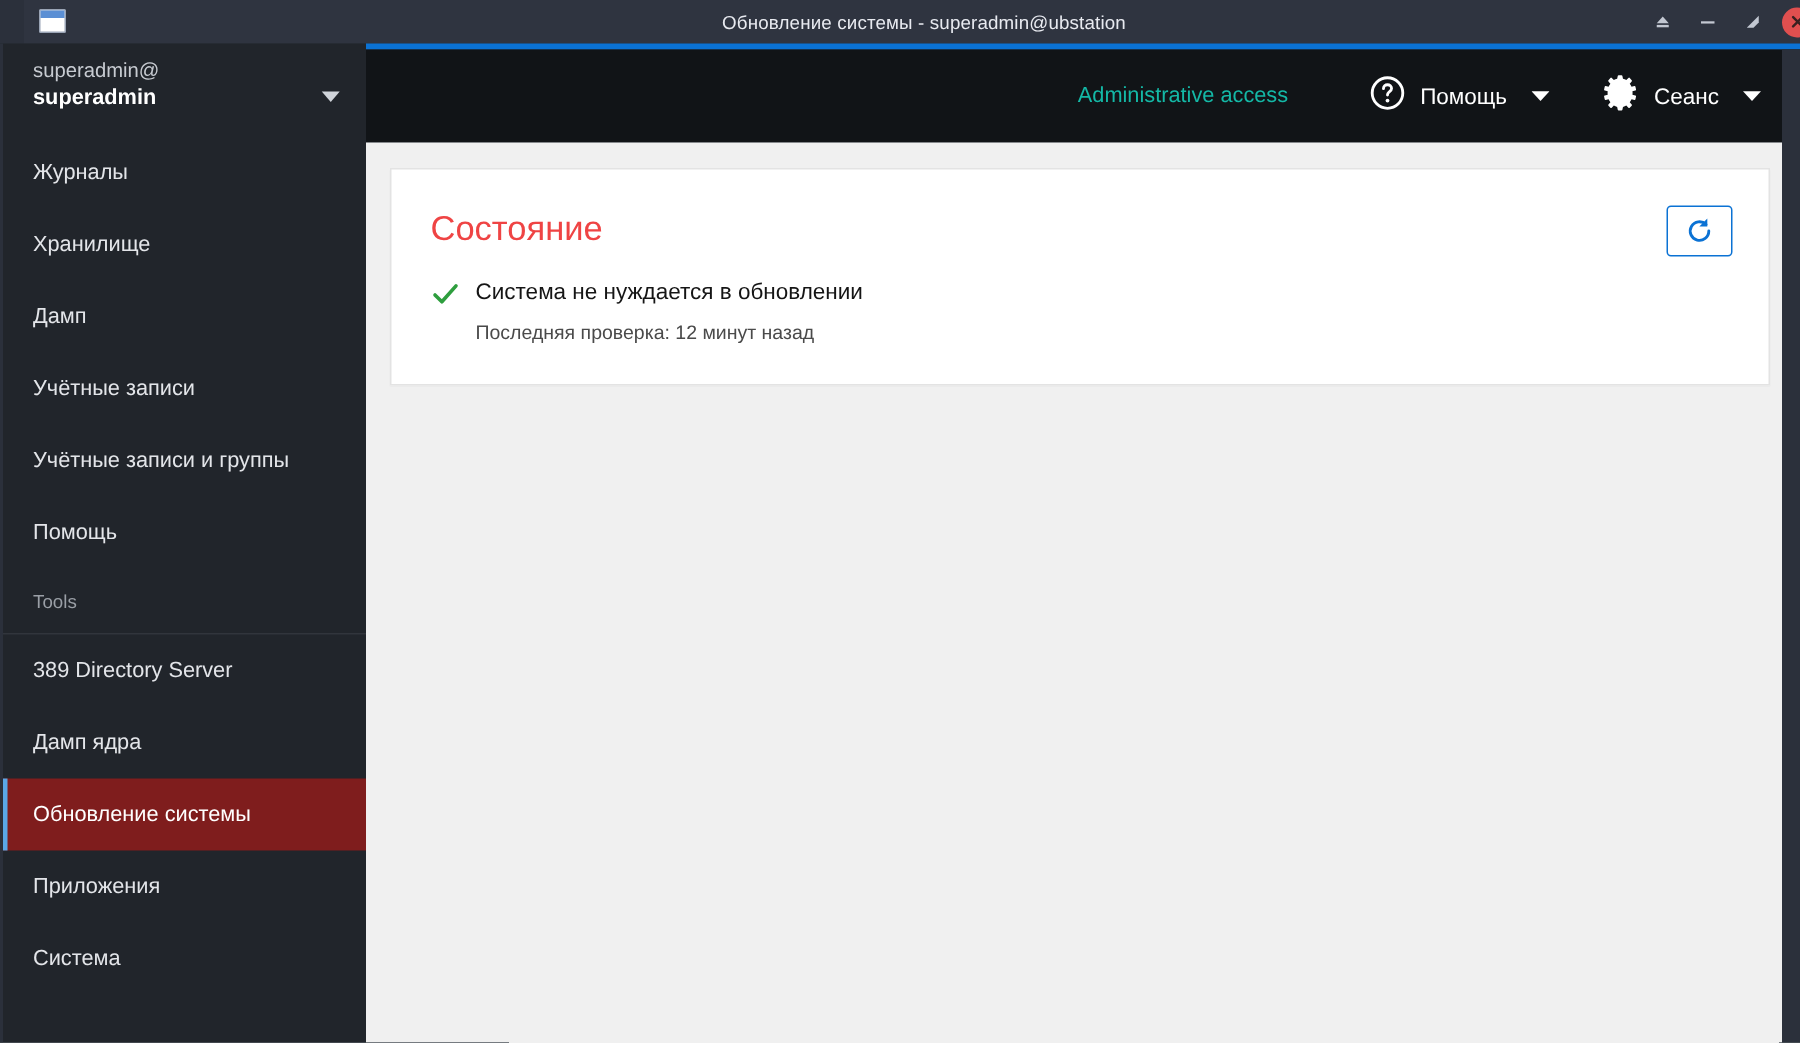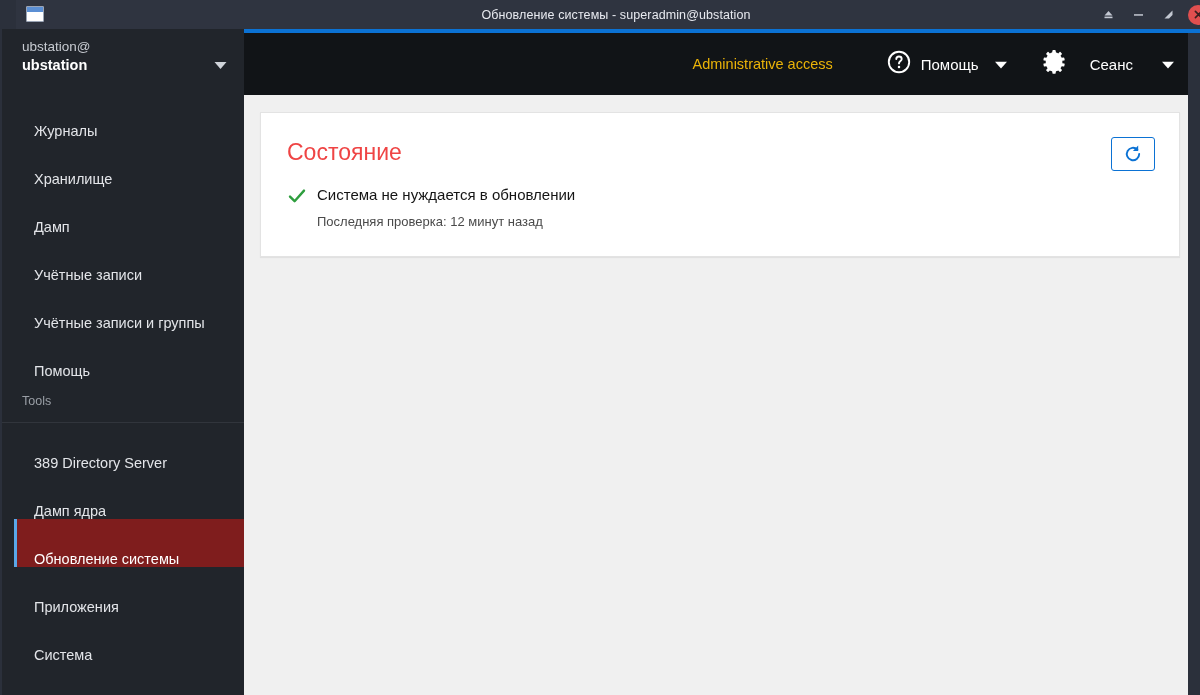--- a/index.html
+++ b/index.html
@@ -99,28 +99,27 @@
     line-height: 21px;
   }
   #account-caret {
     position: absolute; right: 17px; top: 27px;
   }
 
   .nav-list { list-style: none; }
   .nav-item {
     position: relative;
     height: 48px;
-    display: flex; align-items: flex-end;
+    display: flex; align-items: center;
     padding-left: 20px;
     font-size: 14.5px;
     color: #e3e5e9;
     cursor: pointer;
     border-left: 3px solid transparent;
     padding-left: 17px;
-    margin-left: 12px;
   }
   .nav-item.active {
     background: #7f1d1d;
     border-left: 3px solid #5aa7e8;
     color: #ffffff;
   }
   .nav-sep {
     height: 1px;
     background: #31353c;
   }
@@ -135,36 +134,36 @@
   
   #header {
     position: absolute; left: 244px; top: 33px;
     width: 956px; height: 62px;
     background: #111417;
     display: flex; align-items: center; justify-content: flex-end;
     padding-right: 22px;
   }
   #admin-access {
     font-size: 14.5px;
-    color: #eab308;
+    color: #14b8a6;
     margin-right: 44px;
     cursor: pointer;
   }
   .hdr-menu {
     display: flex; align-items: center;
     color: #ffffff;
     cursor: pointer;
     margin-left: 10px;
   }
   .hdr-menu .hdr-label {
     font-size: 15px;
     margin-left: 10px;
   }
   .hdr-menu .hdr-caret { margin-left: 16px; }
-  #session-menu { margin-left: 36px; margin-right: 4px; gap: 13px; }
+  #session-menu { margin-left: 36px; margin-right: 4px; }
 
   
   #content {
     position: absolute; left: 244px; top: 95px;
     width: 944px; height: 600px;
     background: #f0f0f0;
   }
   #right-frame {
     position: absolute; right: 0; top: 33px;
     width: 12px; height: 662px;
@@ -248,22 +247,22 @@
         </svg>
       </div>
     </div>
   </div>
 
   <div id="accent-bar"></div>
 
   <div id="sidebar">
 
     <div id="account-switcher">
-      <div id="account-line1">ubstation@</div>
-      <div id="account-line2">ubstation</div>
+      <div id="account-line1">superadmin@</div>
+      <div id="account-line2">superadmin</div>
       <span id="account-caret">
         <svg width="13" height="9" viewBox="0 0 13 9">
           <polygon points="0.5,1 12.5,1 6.5,8" fill="#d0d4da"></polygon>
         </svg>
       </span>
     </div>
 
     <ul class="nav-list">
       <li class="nav-item">
         <span>Журналы</span>

